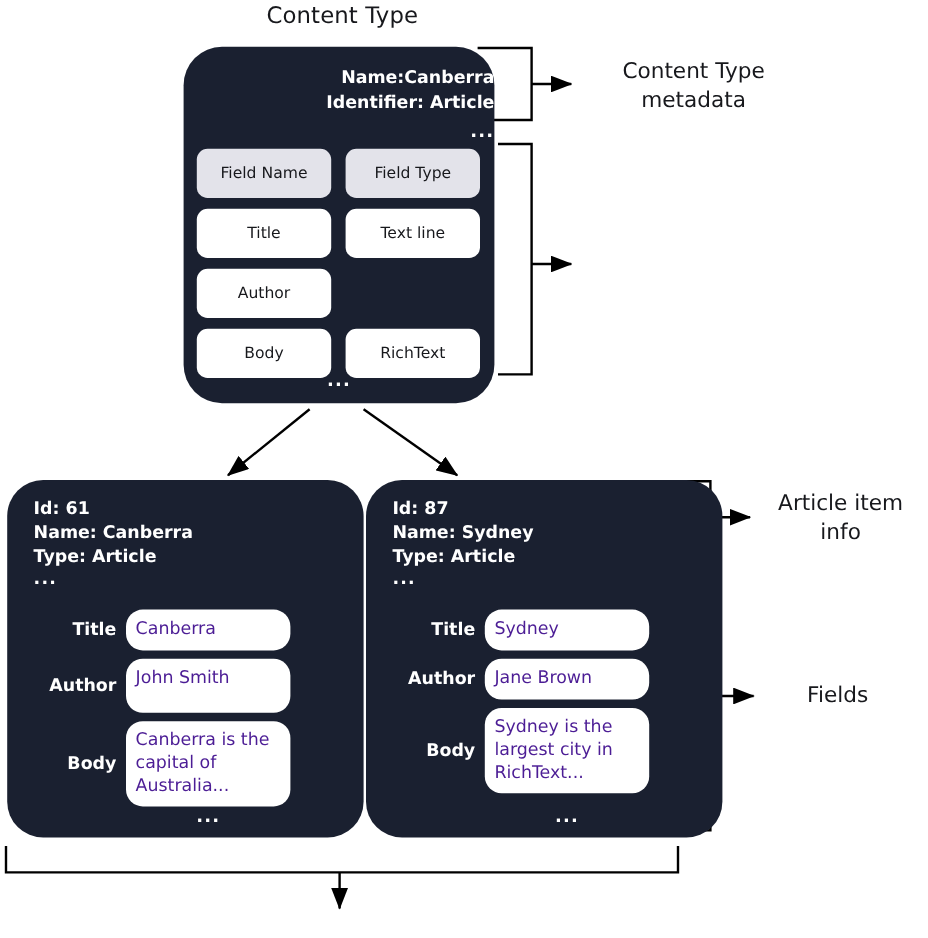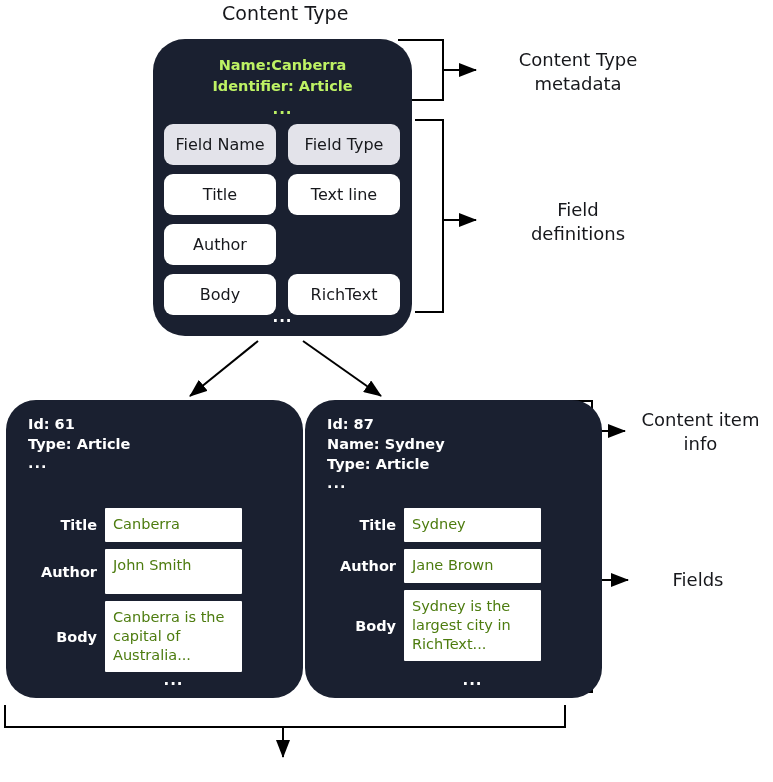--- a/index.html
+++ b/index.html
@@ -50,22 +50,22 @@
     top: 39px;
     width: 259px;
     height: 297px;
     border-radius: 32px;
   }
   .ct-meta {
     position: absolute;
     left: 0;
     right: 0;
     top: 16px;
-    text-align: center;
-    color: #bef264;
+    text-align: right;
+    color: #ffffff;
     font-size: 14.5px;
     font-weight: bold;
     line-height: 21px;
   }
   .ct-meta .ellipsis {
     display: block;
     margin-top: 4px;
     font-size: 15px;
     letter-spacing: 1px;
     line-height: 16px;
@@ -81,21 +81,21 @@
     gap: 12px;
     margin-bottom: 9px;
   }
   .cell {
     width: 112px;
     height: 41px;
     border-radius: 9px;
     display: flex;
     align-items: center;
     justify-content: center;
-    font-size: 16px;
+    font-size: 13px;
     color: #17181c;
     box-sizing: border-box;
   }
   .cell.head {
     background: #e3e3ea;
   }
   .cell.body-cell {
     background: #ffffff;
   }
   .ct-bottom-ellipsis {
@@ -152,22 +152,22 @@
     padding-right: 8px;
     color: #ffffff;
     font-size: 14.5px;
     font-weight: bold;
     box-sizing: border-box;
   }
   .field-value {
     width: 137px;
     min-height: 34px;
     background: #ffffff;
-    border-radius: 1px;
-    color: #4d7c0f;
+    border-radius: 14px;
+    color: #4c1d95;
     font-size: 14.5px;
     line-height: 19px;
     padding: 7px 8px;
     box-sizing: border-box;
   }
   .field-value.two-line { min-height: 45px; }
   .field-value.three-line { min-height: 64px; }
   .item-bottom-ellipsis {
     position: absolute;
     left: 99px;
@@ -259,20 +259,21 @@
       </div>
 
     </div>
 
     <div class="ct-bottom-ellipsis">...</div>
   </div>
 
   <div class="card item-card" id="item-card-0">
     <div class="item-info">
       <div>Id: 61</div>
+      <div>Name: Canberra</div>
       <div>Type: Article</div>
       <span class="ellipsis">...</span>
     </div>
 
     <div class="fields">
       <div class="field-row">
         <div class="field-label">Title</div>
         <div class="field-value">Canberra</div>
       </div>
       <div class="field-row">
@@ -310,22 +311,20 @@
         <div class="field-value three-line">Sydney is the largest city in RichText...</div>
       </div>
     </div>
 
     <div class="item-bottom-ellipsis">...</div>
   </div>
 
   <div class="annot" style="left:488px; top:48px; width:180px;">Content Type
 metadata</div>
 
-  <div class="annot" style="left:488px; top:198px; width:180px;">Field
-definitions</div>
-
-  <div class="annot" style="left:628px; top:408px; width:145px; text-align:center;">Content item
+
+  <div class="annot" style="left:628px; top:408px; width:145px; text-align:center;">Article item
 info</div>
 
   <div class="annot" style="left:638px; top:568px; width:120px; text-align:center;">Fields</div>
 
 
 </div>
 
 </body></html>

